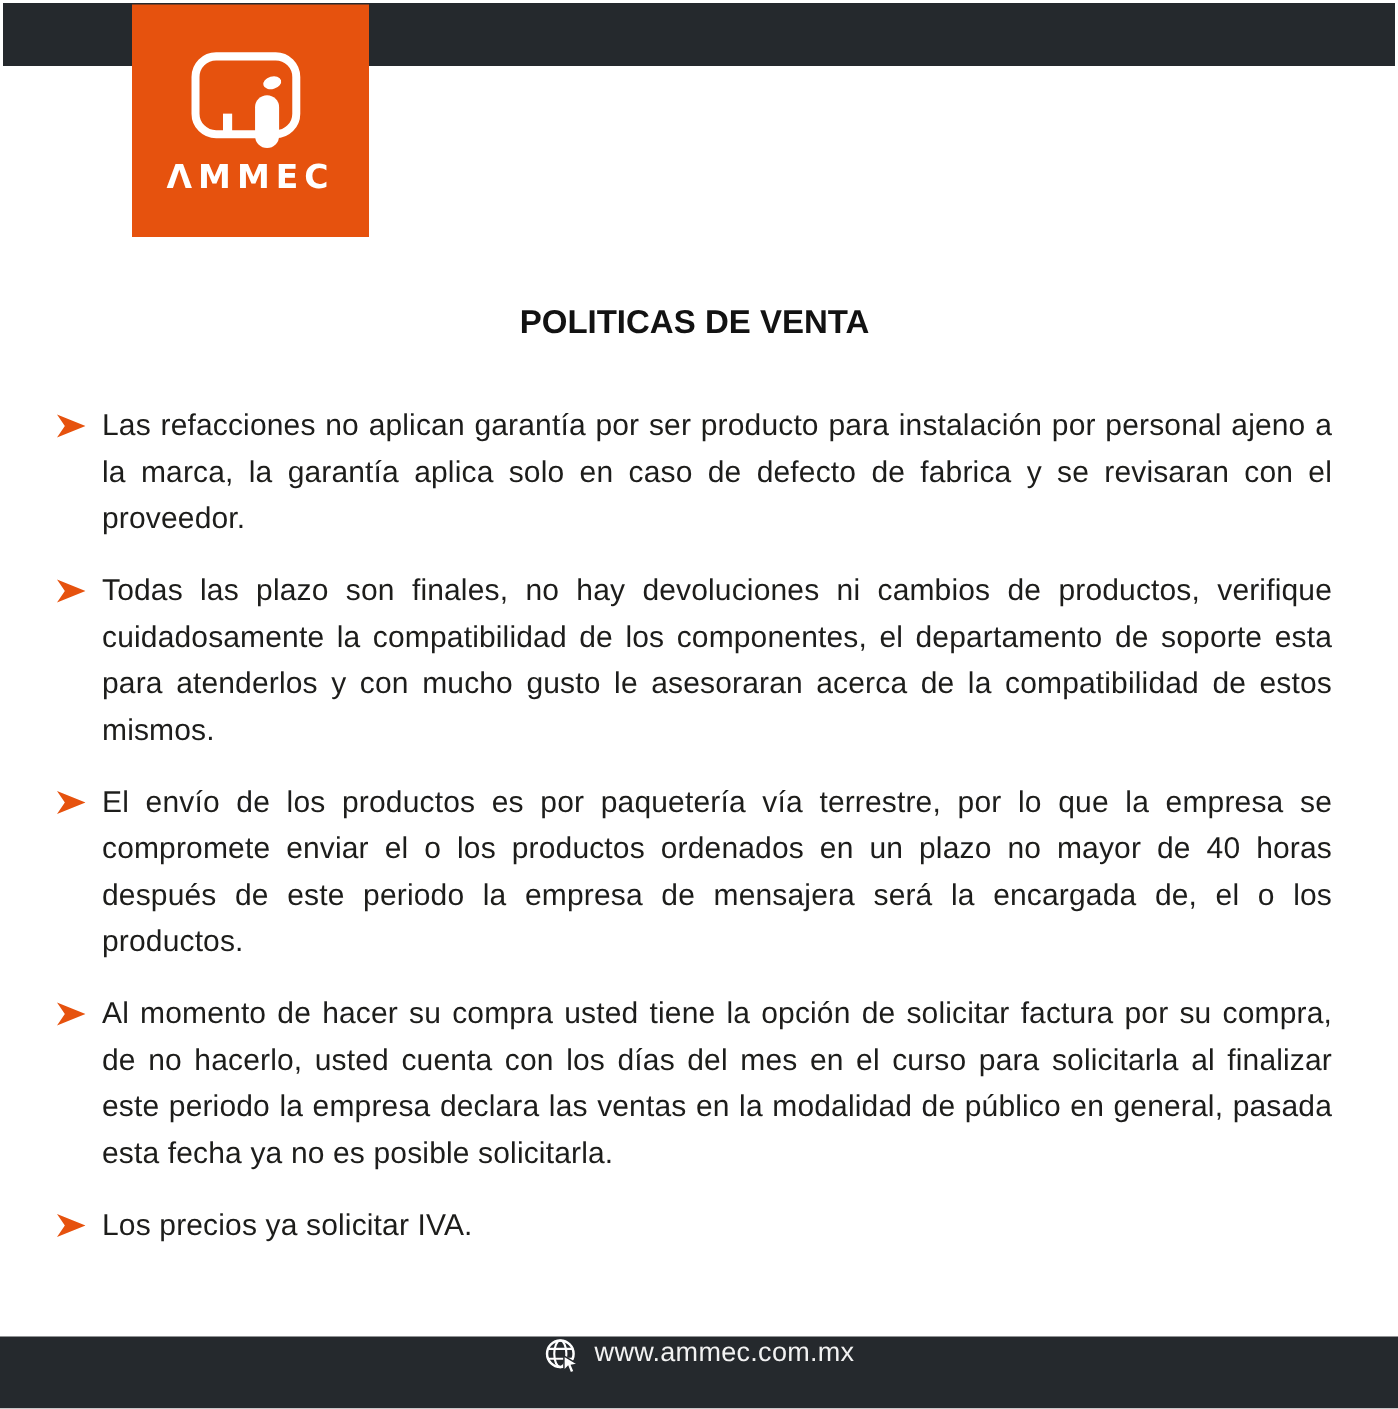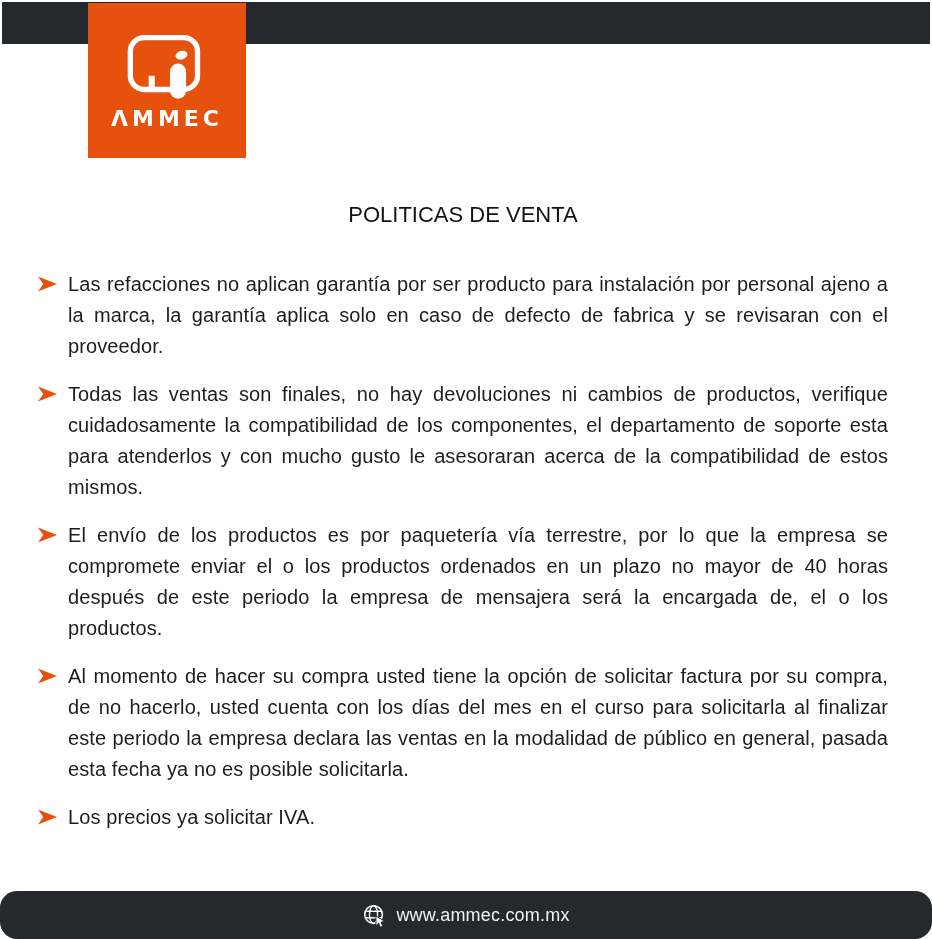--- a/index.html
+++ b/index.html
@@ -26,41 +26,41 @@
   .logo-brand{
     margin-top:2px;
     color:#ffffff; font-weight:700; font-size:22px; letter-spacing:4px;
     line-height:24px;
     font-family:"DejaVu Sans", sans-serif;
   }
   
   .content{ padding:202px 44px 0 38px; }
   .doc-title{
     margin:0; text-align:center;
-    font-size:22px; line-height:26px; font-weight:400;
+    font-size:22px; line-height:26px; font-weight:700;
     color:#121212; letter-spacing:0px;
     font-stretch:semi-condensed;
   }
   .policy-list{ list-style:none; margin:41px 0 12px 0; padding:0; }
   .policy-item{
     position:relative; padding-left:30px; margin-bottom:17px;
     text-align:justify;
     font-size:20px; line-height:31px; letter-spacing:.1px;
     color:#1d1d1b;
     font-stretch:semi-condensed;
   }
   .bullet-arrow{
     position:absolute; left:0; top:7px; width:19px; height:16px;
   }
   .bullet-arrow svg{ display:block; width:19px; height:16px; }
   
   .footer-bar{
     position:absolute; left:0; right:0; bottom:0; height:48px;
     background:#25292d;
-    display:flex; align-items:center; justify-content:center; gap:9px;border-radius:17px;
+    display:flex; justify-content:center; gap:9px;
   }
   .globe-icon svg{ display:block; width:25px; height:25px; }
   .footer-url{
     color:#f2f2f2; font-size:18px; letter-spacing:.2px;
     font-stretch:semi-condensed;
   }
 </style>
 </head>
 <body>
 
@@ -91,21 +91,21 @@
             </svg>
         </span>
         <span>Las refacciones no aplican garantía por ser producto para instalación por personal ajeno a la marca, la garantía aplica solo en caso de defecto de fabrica y se revisaran con el proveedor.</span>
       </li>
       <li class="policy-item">
         <span class="bullet-arrow">
           <svg viewBox="0 0 20 16">
               <path d="M0,0 L20,8 L0,16 L5.5,8 Z" fill="#e6520e"></path>
             </svg>
         </span>
-        <span>Todas las ventas son finales, no hay devoluciones ni cambios de productos, verifique cuidadosamente la compatibilidad de los componentes, el departamento de soporte esta para atenderlos y con mucho gusto le asesoraran acerca de la compatibilidad de estos mismos.</span>
+        <span>Todas las plazo son finales, no hay devoluciones ni cambios de productos, verifique cuidadosamente la compatibilidad de los componentes, el departamento de soporte esta para atenderlos y con mucho gusto le asesoraran acerca de la compatibilidad de estos mismos.</span>
       </li>
       <li class="policy-item">
         <span class="bullet-arrow">
           <svg viewBox="0 0 20 16">
               <path d="M0,0 L20,8 L0,16 L5.5,8 Z" fill="#e6520e"></path>
             </svg>
         </span>
         <span>El envío de los productos es por paquetería vía terrestre, por lo que la empresa se compromete enviar el o los productos ordenados en un plazo no mayor de 40 horas después de este periodo la empresa de mensajera será la encargada de, el o los productos.</span>
       </li>
       <li class="policy-item">

